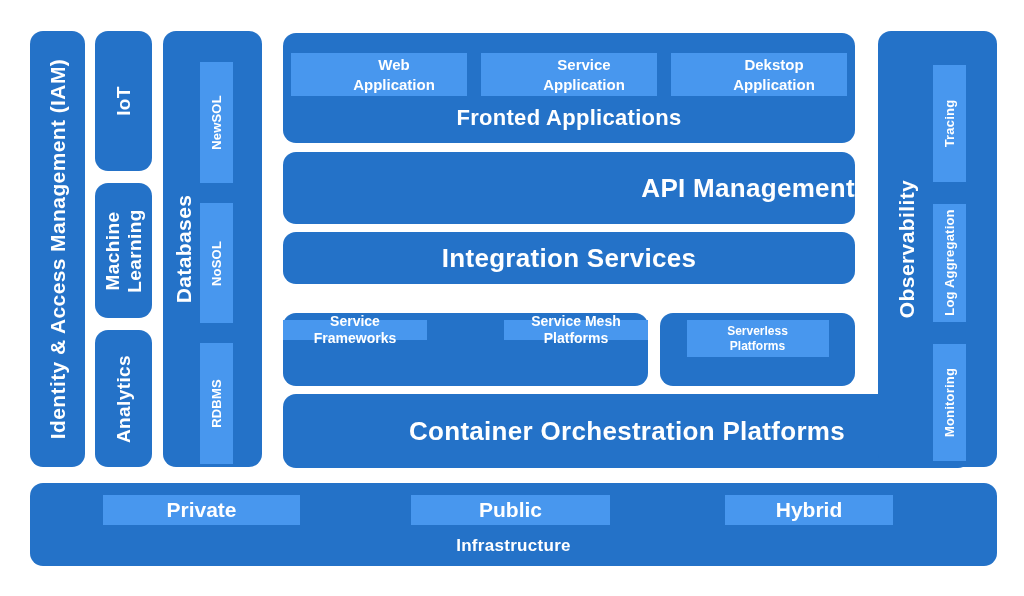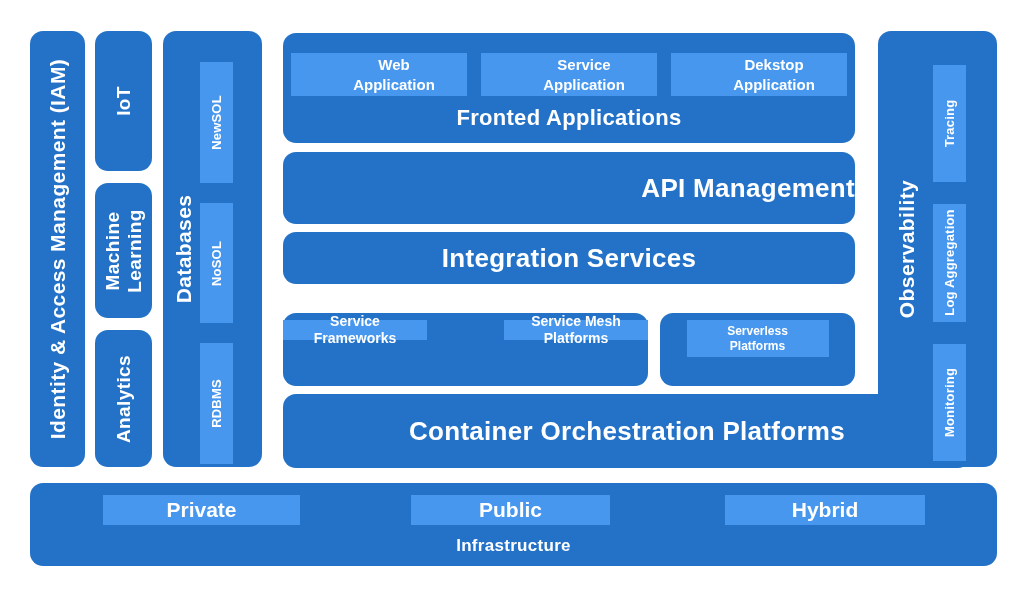--- a/index.html
+++ b/index.html
@@ -99,21 +99,21 @@
     display: flex; justify-content: center;
   }
   #serverless .chip { width: 142px; font-size: 12px; line-height: 1.25; }
   #serverless .panel-title { bottom: 6px; font-size: 19px; }
 
   
   #infrastructure { left: 30px; top: 483px; width: 967px; height: 83px; }
   #infrastructure .chip { position: absolute; top: 12px; height: 30px; font-size: 21px; }
   #infra-private { left: 73px;  width: 197px; }
   #infra-public  { left: 381px; width: 199px; }
-  #infra-hybrid  { left: 695px; width: 200px; align-items: flex-start; padding-top: 3px; }
+  #infra-hybrid  { left: 695px; width: 168px; align-items: flex-start; padding-top: 3px; }
   #infrastructure .panel-title { bottom: 10px; font-size: 17px; }
 </style>
 </head>
 <body>
 
 <div class="stage">
 
   <div class="panel" id="iam">
     <span class="vrot">Identity &amp; Access Management (IAM)</span>
   </div>

